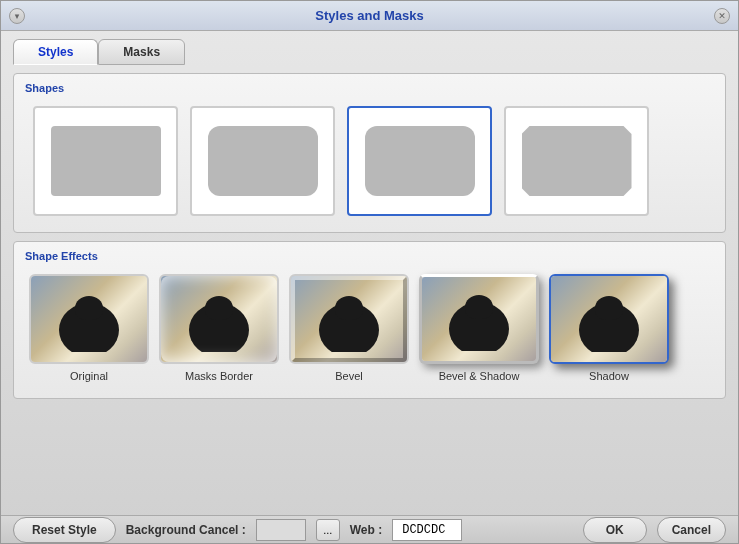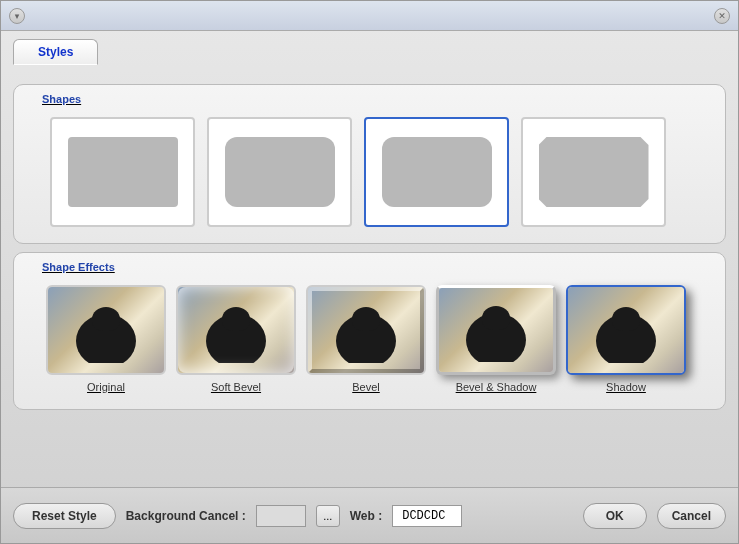--- a/index.html
+++ b/index.html
@@ -56,45 +56,44 @@
     .content {
       flex: 1;
       padding: 8px 12px;
       display: flex;
       flex-direction: column;
       gap: 8px;
     }
     .tabs {
       display: flex;
       gap: 0;
-      margin-bottom: 11px;
+      margin-bottom: 0;
     }
     .tab {
       padding: 5px 24px;
       background: linear-gradient(to bottom, #f0f0f0, #d8d8d8);
       border: 1px solid #aaa;
       border-radius: 6px 6px 0 0;
       cursor: pointer;
       font-size: 12px;
       color: #333;
       font-weight: bold;
     }
     .tab.active {
       background: linear-gradient(to bottom, #ffffff, #eeeeee);
       border-bottom: 1px solid #fff;
       color: #1133cc;
       z-index: 2;
     }
     .section {
       background: linear-gradient(to bottom, #f5f5f5, #e8e8e8);
       border: 1px solid #bbb;
-      border-radius: 10px;
-      padding: 8px 28px 12px;
+      border-radius: 4px;
+      padding: 8px 11px 12px;
       position: relative;
-      text-decoration: underline;
     }
     .section-title {
       font-size: 11px;
       font-weight: bold;
       color: #2244aa;
       margin-bottom: 8px;
     }
     .shapes-grid {
       display: flex;
       gap: 12px;
@@ -208,21 +207,21 @@
       border-right-color: rgba(0,0,0,0.3);
       z-index: 2;
     }
     .effect-shadow .effect-thumb {
       box-shadow: 4px 4px 8px rgba(0,0,0,0.5);
     }
     .effect-bevel-shadow .effect-thumb {
       box-shadow: 4px 4px 8px rgba(0,0,0,0.5);
     }
     .bottom-bar {
-      height: 56px;
+      height: 28px;
       background: linear-gradient(to bottom, #d8d8d8, #c8c8c8);
       border-top: 1px solid #aaa;
       display: flex;
       align-items: center;
       padding: 0 12px;
       gap: 10px;
     }
     .bottom-btn {
       padding: 5px 18px;
       background: linear-gradient(to bottom, #f0f0f0, #d8d8d8);
@@ -294,27 +293,29 @@
   </style>
 </head>
 <body>
 
 <div class="window">
 
   <div class="title-bar">
     <div class="title-bar-left">
       <div class="title-bar-btn">▾</div>
     </div>
+    <span class="title-text">Styles and Masks</span>
     <div class="title-bar-btn">✕</div>
   </div>
 
   <div class="content">
 
     <div class="tabs">
       <div class="tab active">Styles</div>
+      <div class="tab">Masks</div>
     </div>
 
     <div class="section">
       <div class="section-title">Shapes</div>
       <div class="shapes-grid">
         <div class="shape-item">
           <div class="shape-preview shape-rect"></div>
         </div>
         <div class="shape-item">
           <div class="shape-preview shape-rounded"></div>
@@ -342,21 +343,21 @@
           <span class="effect-label">Original</span>
         </div>
 
         <div class="effect-item effect-soft-border">
           <div class="effect-thumb">
             <div class="photo-bg">
               <div class="cat-silhouette"></div>
               <div class="cat-head"></div>
             </div>
           </div>
-          <span class="effect-label">Soft Bevel</span>
+          <span class="effect-label">Masks Border</span>
         </div>
 
         <div class="effect-item effect-bevel">
           <div class="effect-thumb">
             <div class="photo-bg">
               <div class="cat-silhouette"></div>
               <div class="cat-head"></div>
             </div>
           </div>
           <span class="effect-label">Bevel</span>

